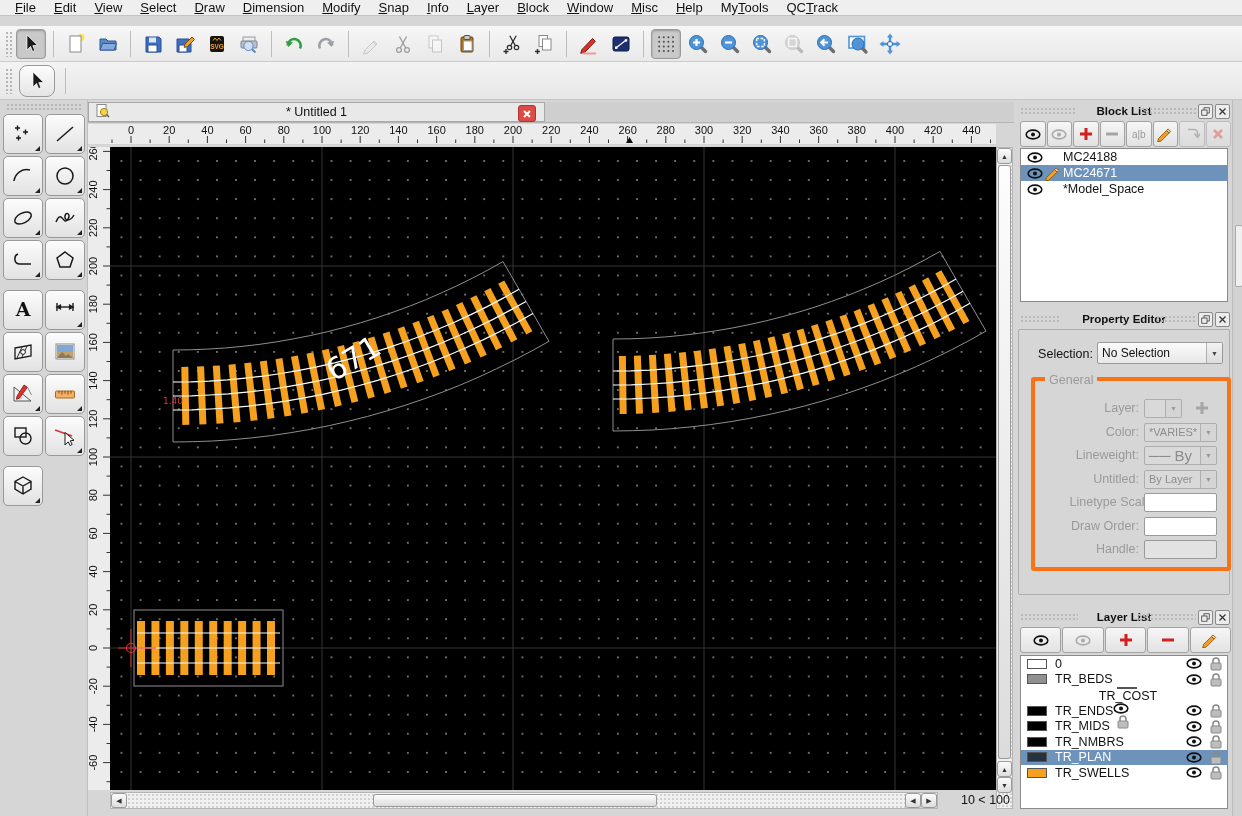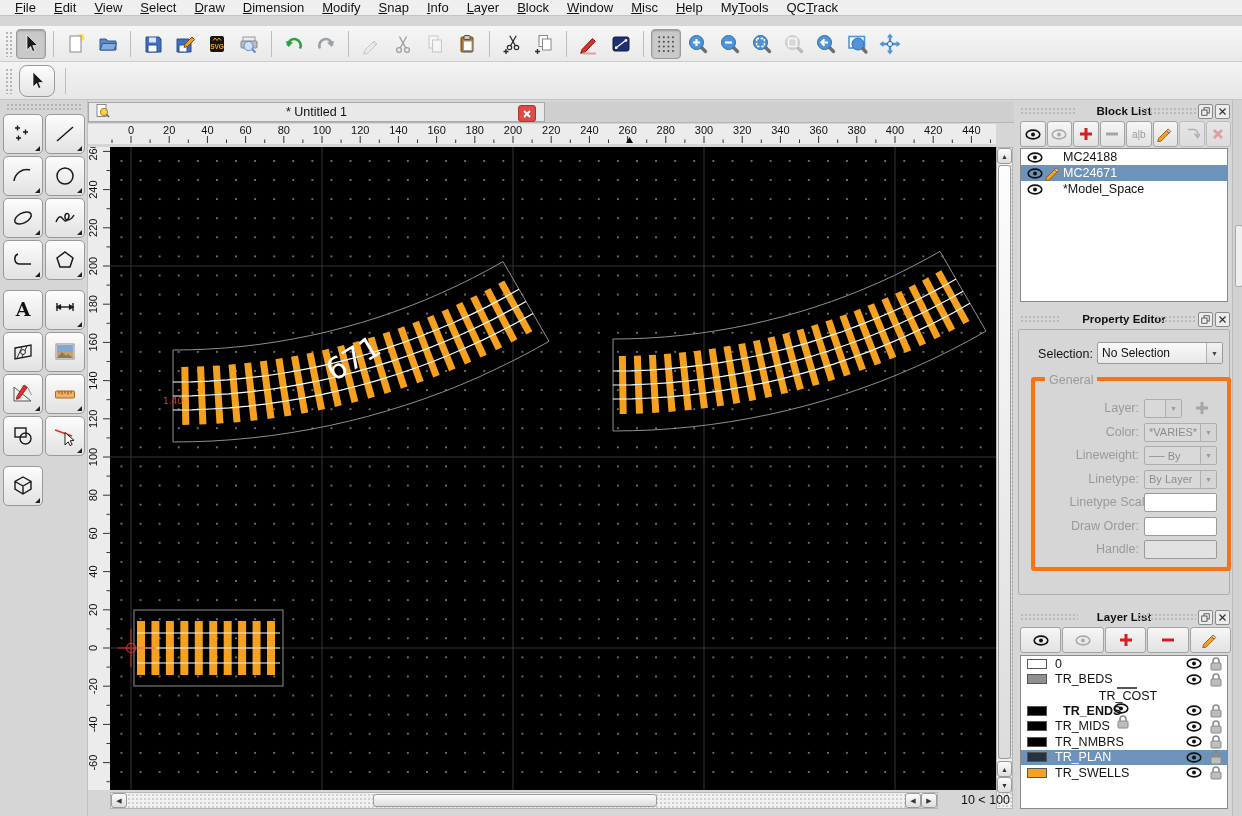--- a/index.html
+++ b/index.html
@@ -939,24 +939,24 @@
             <span style="position: absolute; left: 160px; top: 20px;"><svg width="14" height="14" viewBox="0 0 14 14">
                 <path d="M7,1 v12 M1,7 h12" stroke="#a5a5a5" stroke-width="3"></path>
               </svg></span>
             <span class="plabel" style="left: 0px; top: 43.5px; width: 104px;">Color:</span>
             <div class="combo disabled" style="position: absolute; left: 109px; top: 41.5px; width: 73px; height: 19px;">
               <span class="cval" style="font-size:11px">*VARIES*</span>
               <span class="carr">▼</span>
             </div>
             <span class="plabel" style="left: 0px; top: 67px; width: 104px;">Lineweight:</span>
             <div class="combo disabled" style="position: absolute; left: 109px; top: 65px; width: 73px; height: 19px;">
-              <span class="cval" style="font-size:11px">── By</span>
+              <span class="cval" style="font-size:15px">── By</span>
               <span class="carr">▼</span>
             </div>
-            <span class="plabel" style="left: 0px; top: 90.5px; width: 104px;">Linetype:</span>
+            <span class="plabel" style="left: 0px; top: 90.5px; width: 104px;">Untitled:</span>
             <div class="combo disabled" style="position: absolute; left: 109px; top: 88.5px; width: 73px; height: 19px;">
               <span class="cval" style="font-size:11px">By Layer</span>
               <span class="carr">▼</span>
             </div>
             <span class="plabel" style="left: 16px; top: 114px; width: 104px; text-align: right;">Linetype Scale:</span>
             <div class="tinput" style="position: absolute; left: 109px; top: 112px; width: 73px; height: 19px;"></div>
             <span class="plabel" style="left: 0px; top: 137.5px; width: 104px;">Draw Order:</span>
             <div class="tinput" style="position: absolute; left: 109px; top: 135.5px; width: 73px; height: 19px;"></div>
             <span class="plabel" style="left: 0px; top: 161px; width: 104px;">Handle:</span>
             <div class="tinput disabled" style="position: absolute; left: 109px; top: 159px; width: 73px; height: 19px;"></div>
@@ -1068,21 +1068,21 @@
           </span>
           <span style="display: flex; align-items: center; justify-content: center; margin-right: 3px;">
             <svg width="16" height="15" viewBox="0 0 16 15">
               <rect x="3" y="7" width="10" height="7" rx="1" fill="#bdbdbd" stroke="#8a8a8a"></rect>
               <path d="M5,7 V5 a3,3 0 0 1 6,0 v2" fill="none" stroke="#8a8a8a" stroke-width="1.6"></path>
             </svg>
           </span>
         </div>
         <div class="lrow" style="height: 15.6px;">
           <span class="swatch" style="background: rgb(0, 0, 0);"></span>
-          <span style="margin-left: 16px; flex: 1 1 0%; font-weight: bold;">TR_ENDS</span>
+          <span style="margin-left: 8px; flex: 1 1 0%;">TR_ENDS</span>
           <span style="display: flex; align-items: center; justify-content: center; margin-right: 6px;">
             <svg width="16" height="11" viewBox="0 0 16 11">
               <ellipse cx="8" cy="5.5" rx="6.8" ry="4.4" fill="none" stroke="#111" stroke-width="1.6"></ellipse>
               <circle cx="8" cy="5.5" r="2" fill="#111"></circle>
             </svg>
           </span>
           <span style="display: flex; align-items: center; justify-content: center; margin-right: 3px;">
             <svg width="16" height="15" viewBox="0 0 16 15">
               <rect x="3" y="7" width="10" height="7" rx="1" fill="#bdbdbd" stroke="#8a8a8a"></rect>
               <path d="M5,7 V5 a3,3 0 0 1 6,0 v2" fill="none" stroke="#8a8a8a" stroke-width="1.6"></path>

